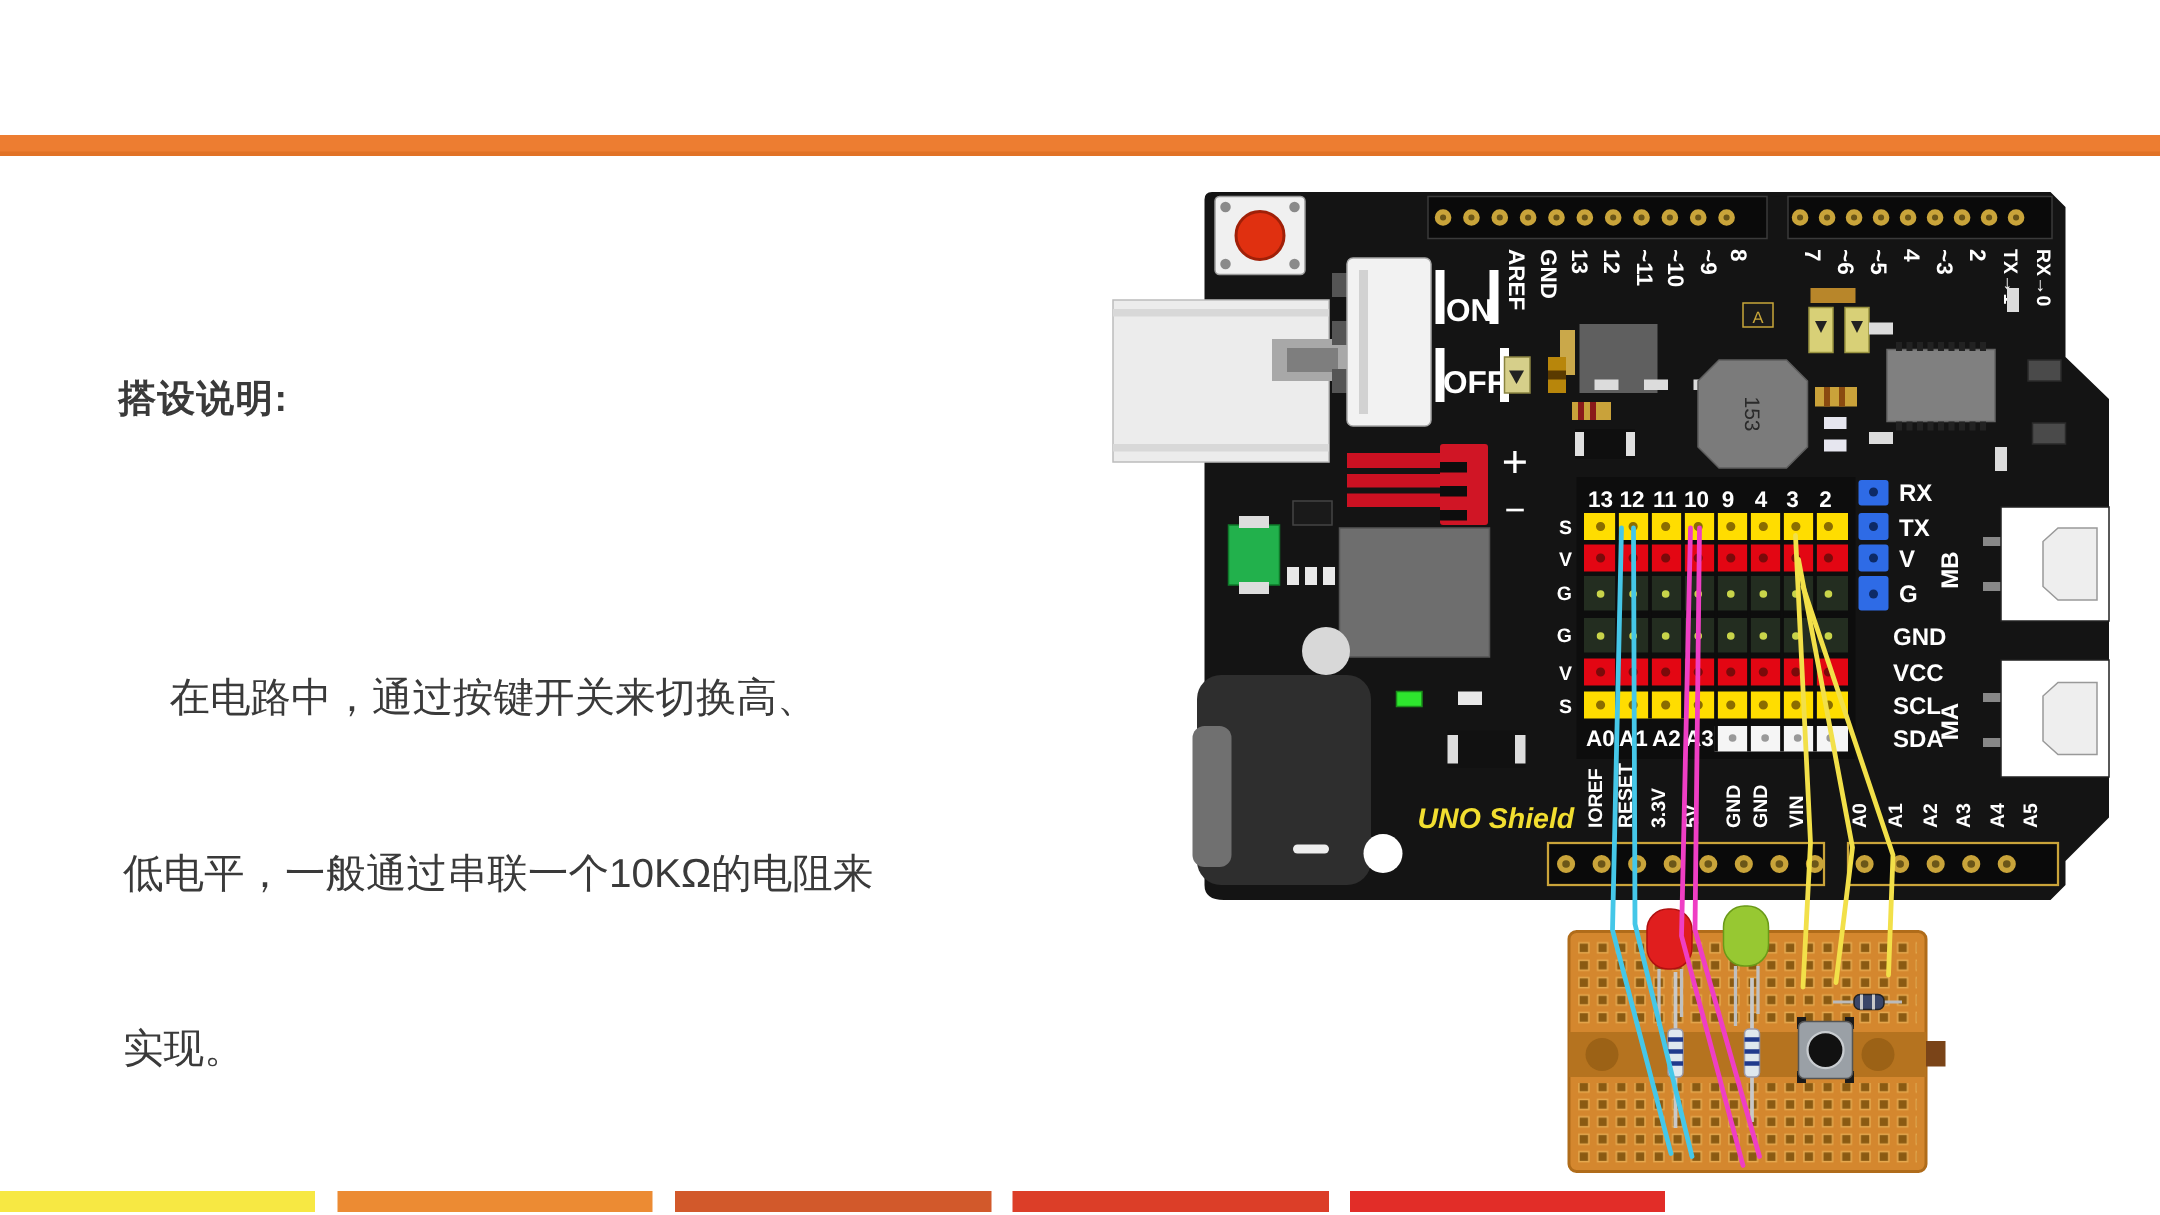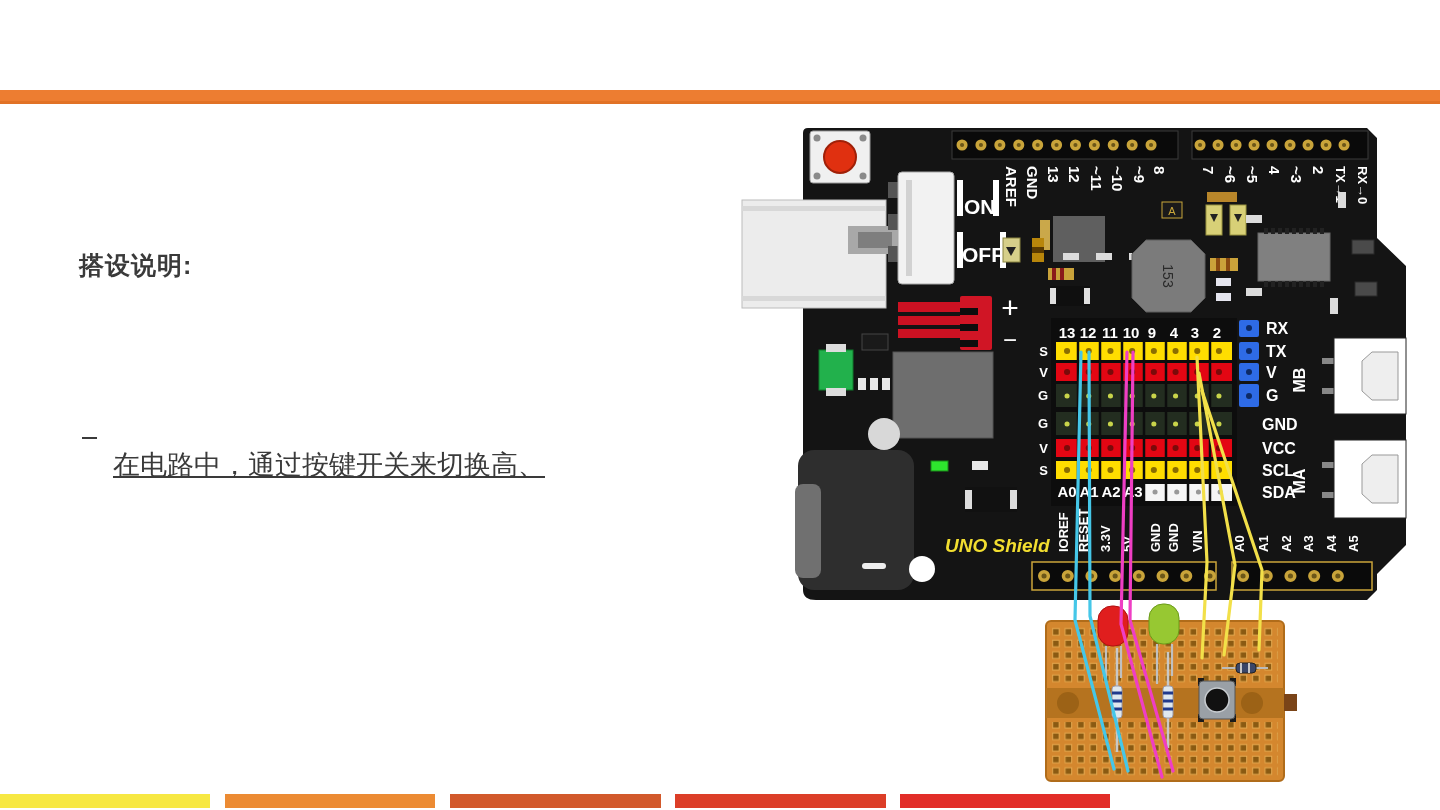--- a/index.html
+++ b/index.html
@@ -5,36 +5,38 @@
   html,body{margin:0;padding:0;}
   body{
     width:1440px;height:810px;position:relative;background:#ffffff;overflow:hidden;
     font-family:"Liberation Sans", sans-serif;
   }
   .abs{position:absolute;}
   #heading{
     left:79px;top:249px;font-size:25px;color:#3a3a3a;letter-spacing:1px;font-weight:bold;
   }
   #bodytext{
-    left:82px;top:368px;font-size:27px;color:#3a3a3a;line-height:39px;white-space:pre;text-decoration:underline;
+    left:82px;top:368px;font-size:27px;color:#3a3a3a;line-height:39px;white-space:pre;
   }
   #bodytext .indent{padding-left:31px;}
   svg text{font-family:"Liberation Sans", sans-serif;}
 </style>
 </head>
 <body>
 
 <svg class="abs" style="left:0;top:90px" width="1440" height="15">
   <rect x="0" y="0" width="1440" height="14" fill="#ED7D31"></rect>
   <rect x="0" y="11" width="1440" height="3" fill="#D96B20" opacity="0.6"></rect>
 </svg>
 
 <div id="heading" class="abs">搭设说明:</div>
 <div id="bodytext" class="abs">
   <div class="indent">在电路中，通过按键开关来切换高、</div>
+  <div>低电平，一般通过串联一个10KΩ的电阻来</div>
+  <div>实现。</div>
 </div>
 
 <svg class="abs" style="left:740px;top:118px" width="700" height="692" viewBox="740 118 700 692">
 
   <defs>
     <pattern id="bbholes" width="12.5" height="11.6" patternUnits="userSpaceOnUse">
       <rect x="2.6" y="2.2" width="6.6" height="6.6" fill="#8a5a12" stroke="#e5a94f" stroke-width="1"></rect>
     </pattern>
   </defs>
 

